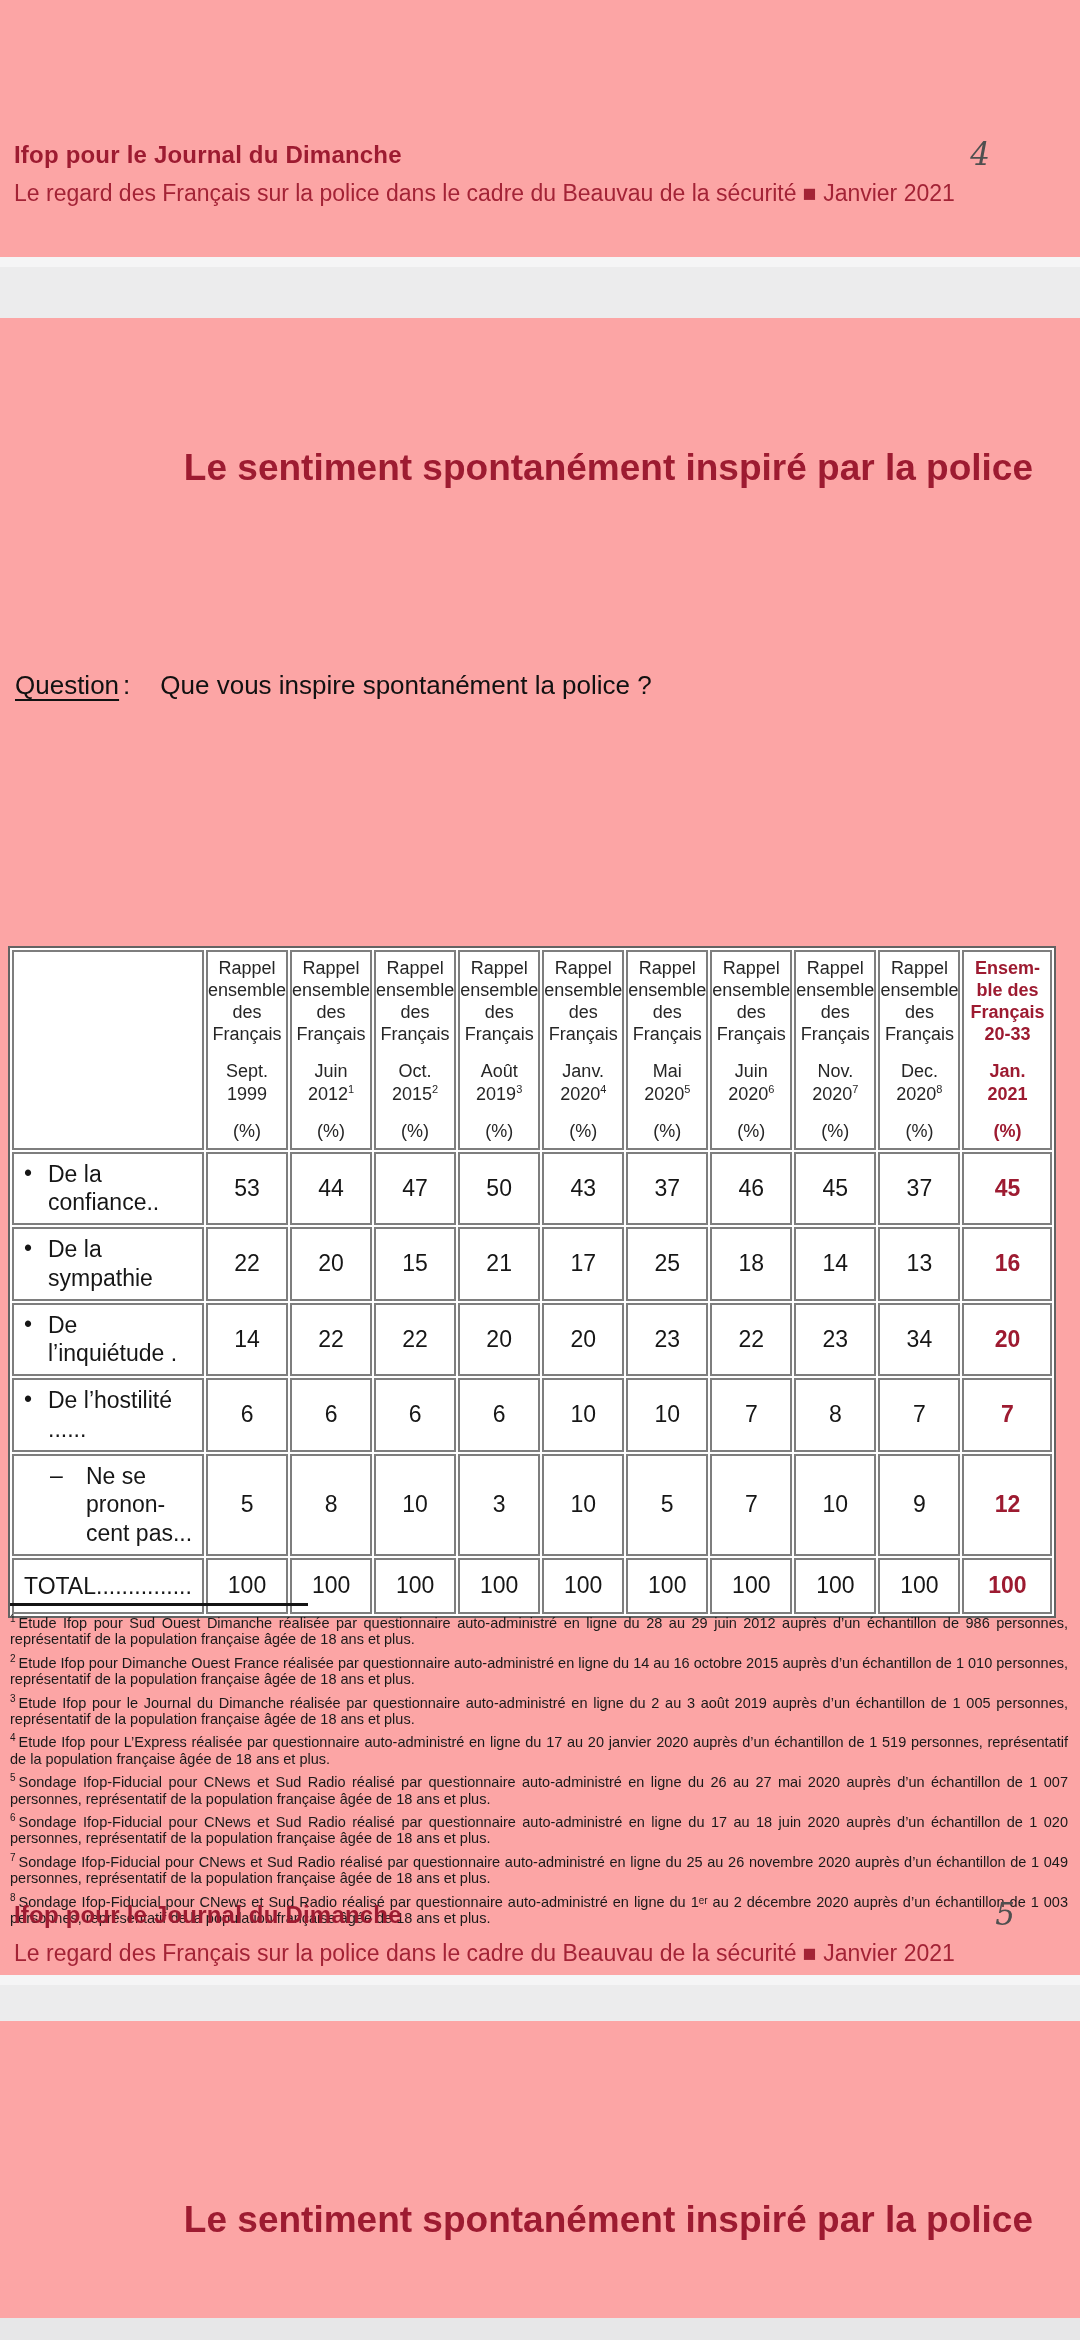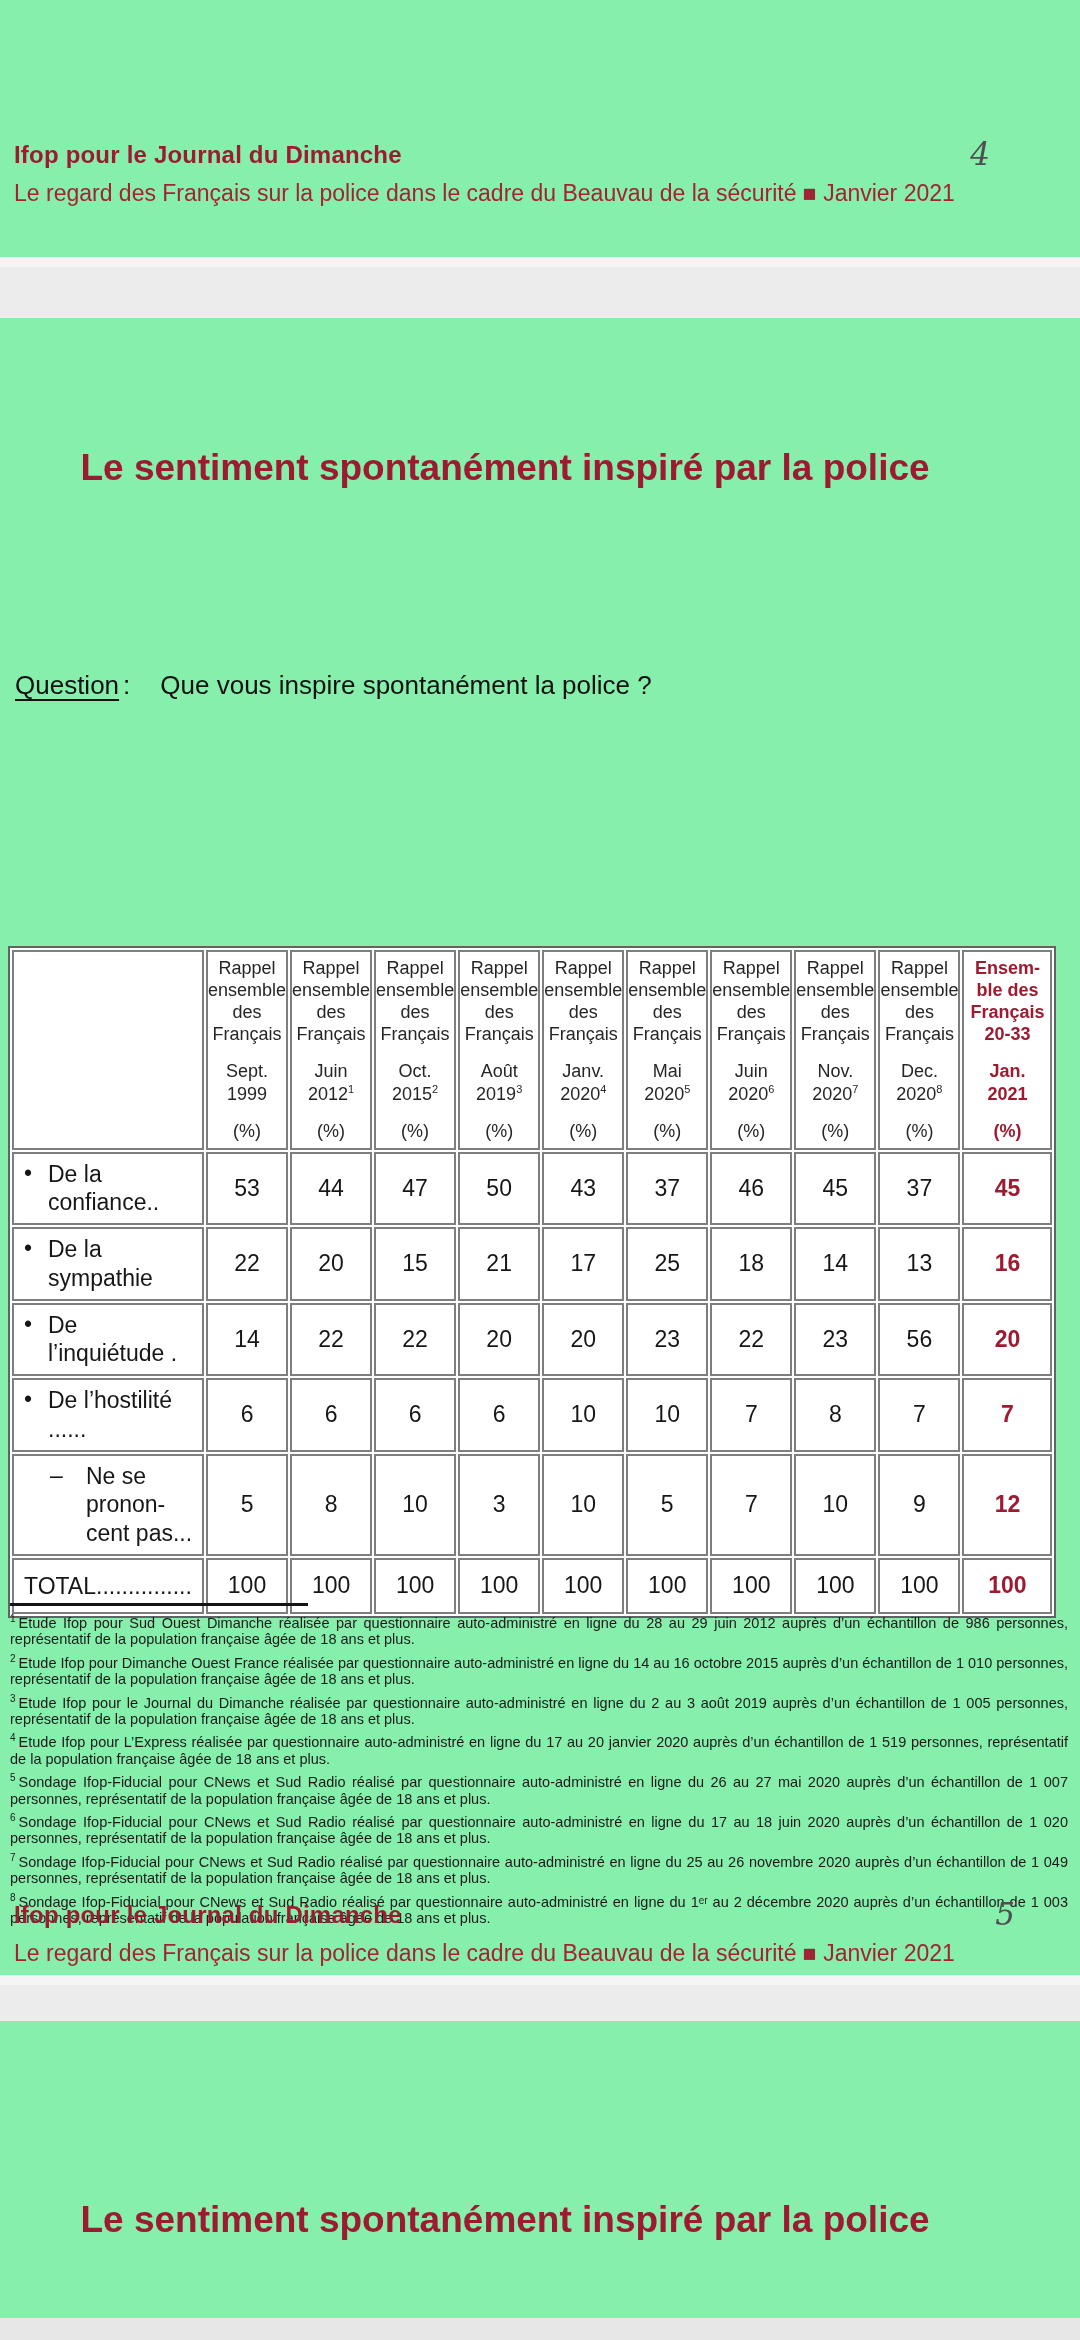--- a/index.html
+++ b/index.html
@@ -1,18 +1,18 @@
 <!DOCTYPE html>
 <html><head>
 <meta charset="utf-8">
 <style>
   html,body { margin:0; padding:0; background:#ffffff; }
   .page {
     position:relative; width:1080px; height:2340px;
-    background:#86efac; overflow:hidden;
+    background:#fca5a5; overflow:hidden;
     font-family:"Liberation Sans", sans-serif;
     color:#1c1c1c;
   }
   .brand {
     position:absolute; left:14px;
     font-size:24px; font-weight:bold; color:#9d1b31; letter-spacing:.2px;
   }
   .subtitle {
     position:absolute; left:14px;
     font-size:23px; color:#a32336;
@@ -20,22 +20,22 @@
   .pagenum {
     position:absolute; width:44px; text-align:center;
     font-family:"DejaVu Serif", serif; font-style:italic;
     font-size:31px; color:#4f4f4f;
   }
   .graybar {
     position:absolute; left:0; width:1080px;
     background:#ececed; border-top:10px solid #f5f5f6; box-sizing:border-box;
   }
   .bigtitle {
-    position:absolute; left:0; width:1010px; text-align:center;
-    font-size:37px; font-weight:bold; color:#9d1b31;
+    position:absolute; left:0; width:1010px; text-align:right;
+    font-size:37px; font-weight:bold; color:#9d1b31;padding-left:23px;
   }
   .question-line { position:absolute; left:15px; font-size:26px; color:#111;text-align:center; }
   .q-word { text-decoration:underline; text-underline-offset:5px; }
   .q-colon { margin-left:4px; }
   .q-text { margin-left:30px; }
 
   
   .tblwrap { position:absolute; left:8px; top:946px; }
   table.data {
     border-collapse:separate; border-spacing:2px;
@@ -238,21 +238,21 @@
               </div>
             </td>
             <td class="val">14</td>
             <td class="val">22</td>
             <td class="val">22</td>
             <td class="val">20</td>
             <td class="val">20</td>
             <td class="val">23</td>
             <td class="val">22</td>
             <td class="val">23</td>
-            <td class="val">56</td>
+            <td class="val">34</td>
             <td class="val hl">20</td>
           </tr>
           <tr>
             <td class="label-cell">
               <div class="label-inner">
                 <span class="bullet">•</span>
                 <span class="label-text">De l’hostilité ......</span>
               </div>
             </td>
             <td class="val">6</td>

